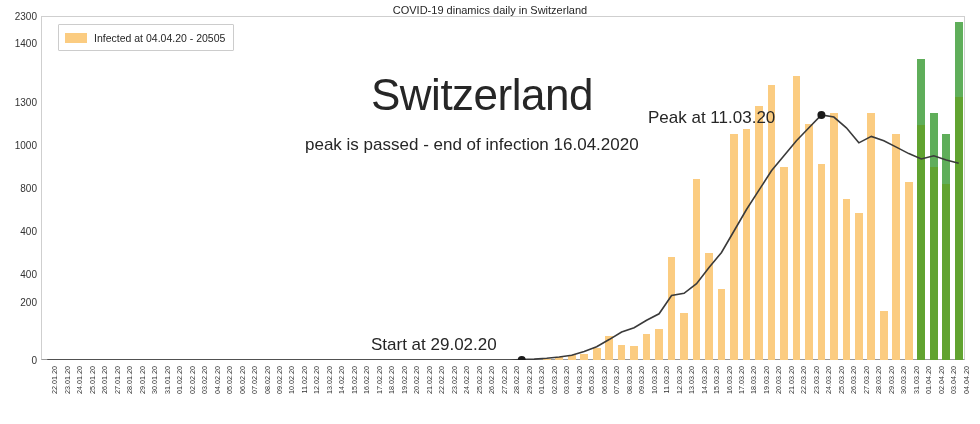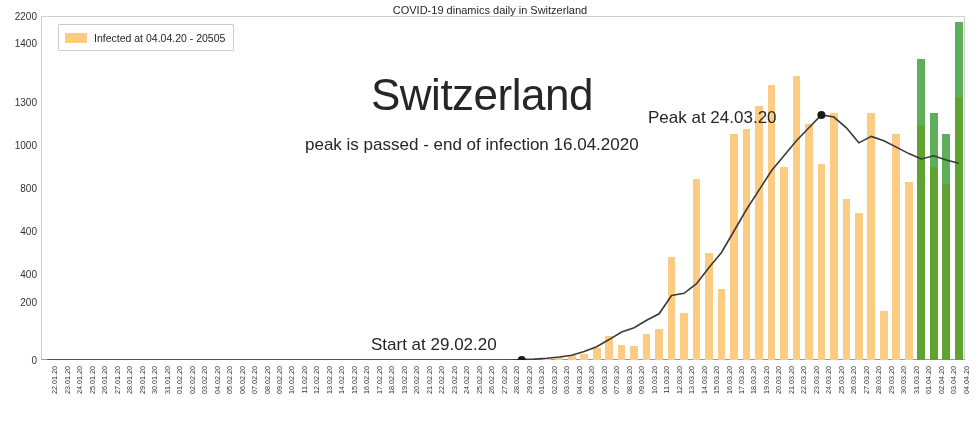--- a/index.html
+++ b/index.html
@@ -74,21 +74,21 @@
 
   <div id="yaxis">
       <div class="ytick" style="top: 360px;">0</div>
       <div class="ytick" style="top: 302px;">200</div>
       <div class="ytick" style="top: 274px;">400</div>
       <div class="ytick" style="top: 231px;">400</div>
       <div class="ytick" style="top: 188px;">800</div>
       <div class="ytick" style="top: 145px;">1000</div>
       <div class="ytick" style="top: 102px;">1300</div>
       <div class="ytick" style="top: 43px;">1400</div>
-      <div class="ytick" style="top: 16px;">2200</div>
+      <div class="ytick" style="top: 16px;">2300</div>
     </div>
 
   <div class="plot-frame"></div>
 
   <div id="bars">
       <div style="position: absolute; left: 476.859px; bottom: 0px; width: 7.74162px; height: 344px;">
         <div class="bar bar-inf" style="left: 0px; width: 7.74162px; height: 0.215px;"></div>
       </div>
       <div style="position: absolute; left: 501.832px; bottom: 0px; width: 7.74162px; height: 344px;">
         <div class="bar bar-inf" style="left: 0px; width: 7.74162px; height: 1.29px;"></div>
@@ -276,21 +276,21 @@
       <div class="xtick" style="left: 858.324px;">30.03.20</div>
       <div class="xtick" style="left: 870.811px;">31.03.20</div>
       <div class="xtick" style="left: 883.297px;">01.04.20</div>
       <div class="xtick" style="left: 895.784px;">02.04.20</div>
       <div class="xtick" style="left: 908.27px;">03.04.20</div>
       <div class="xtick" style="left: 920.757px;">04.04.20</div>
     </div>
 
   <div class="ann" id="ann-country">Switzerland</div>
   <div class="ann" id="ann-peakpassed">peak is passed - end of infection 16.04.2020</div>
-  <div class="ann" id="ann-peak">Peak at 24.03.20</div>
+  <div class="ann" id="ann-peak">Peak at 11.03.20</div>
   <div class="ann" id="ann-start">Start at 29.02.20</div>
 
   <div id="legend">
     <div class="legend-row">
       <span class="legend-swatch" style="background: rgb(251, 204, 129);"></span>
       <span class="legend-label">Infected at 04.04.20 - 20505</span>
     </div>
   </div>
 
 </div>

